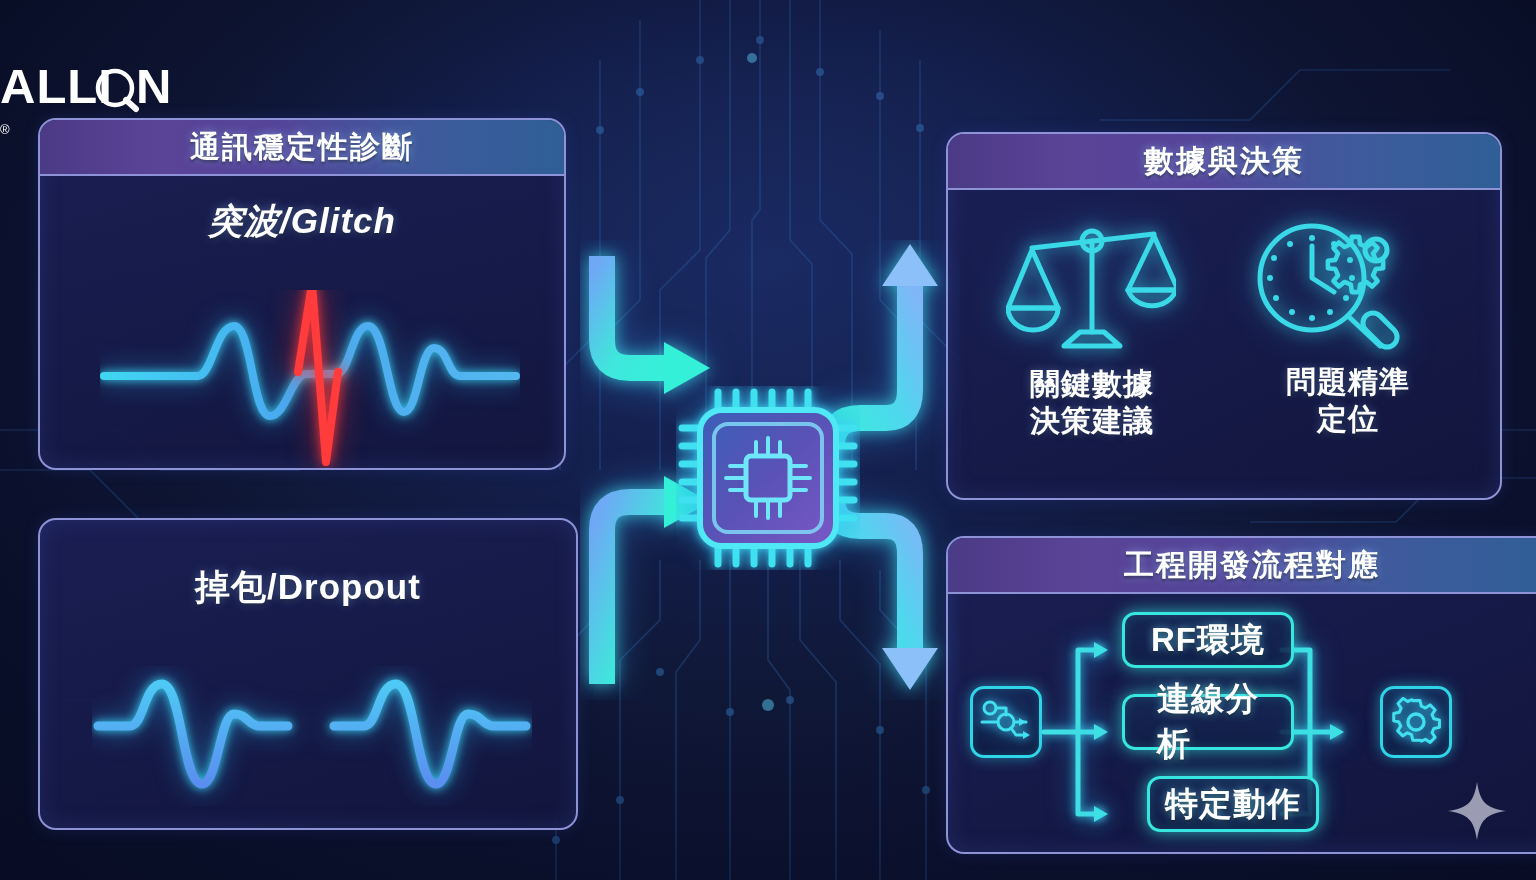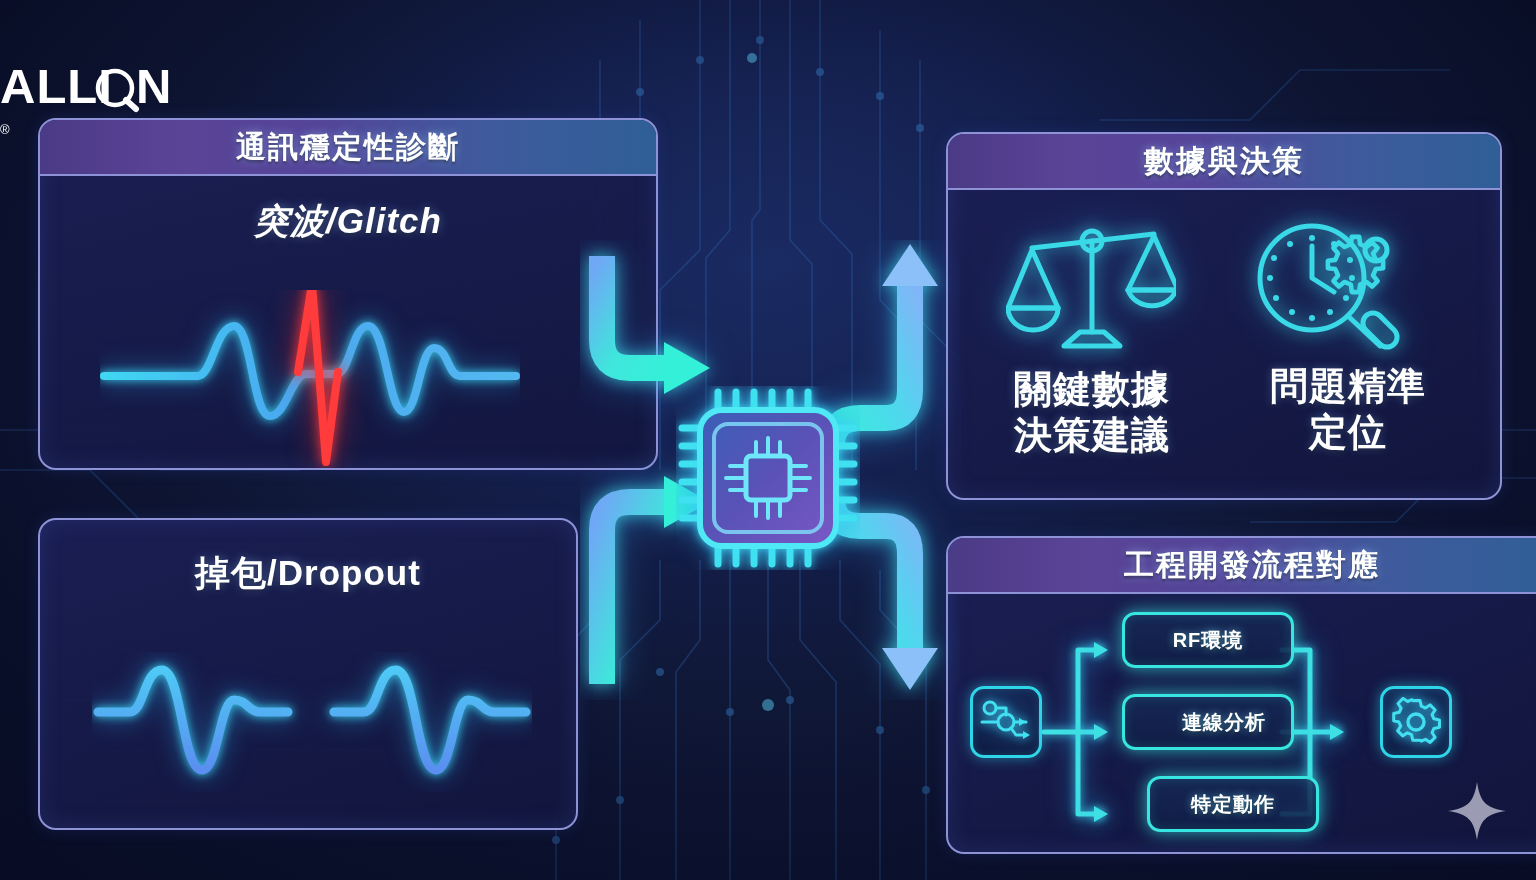--- a/index.html
+++ b/index.html
@@ -46,51 +46,51 @@
   }
   .panel-body{ position:relative; width:100%; }
 
   .sub-title{
     text-align:center; color:#fff; font-size:35px; font-weight:bold;
     letter-spacing:1px;
     text-shadow:0 0 10px rgba(150,200,255,.45), 0 2px 4px rgba(0,0,0,.5);
   }
 
   
-  #p-tl{ left:38px;  top:118px; width:620px; height:352px; }
+  #p-tl{ left:38px;  top:118px; width:528px; height:352px; }
   #p-bl{ left:38px;  top:518px; width:540px; height:312px; }
   #p-tr{ left:946px; top:132px; width:556px; height:368px; }
   #p-br{ left:946px; top:536px; width:612px; height:318px; }
 
   
   #logo{
     position:absolute; left:0; right:0; top:62px;
     display:flex; justify-content:center; align-items:flex-start; gap:4px;flex-direction:column;
   }
   #logo .reg{ color:#fff; font-size:13px; margin-top:4px; }
 
   
   .ic-label{
-    color:#fff; font-size:38px; font-weight:bold; text-align:center; line-height:1.22;
+    color:#fff; font-size:30px; font-weight:bold; text-align:center; line-height:1.22;
     letter-spacing:1px;
     text-shadow:0 0 9px rgba(140,190,255,.42), 0 2px 4px rgba(0,0,0,.5);
   }
 
   
   .chip{
     position:absolute;
     border:3px solid #37e6e0;
     border-radius:13px;
     background:linear-gradient(180deg, rgba(22,40,86,.85), rgba(16,30,70,.9));
     box-shadow:0 0 14px rgba(55,230,224,.55), 0 0 26px rgba(55,230,224,.25), inset 0 0 12px rgba(55,230,224,.18);
     display:flex; align-items:center; justify-content:center;
     width:172px; height:56px;
   }
   .chip span{
-    color:#fff; font-size:20px; font-weight:bold; letter-spacing:1px;
+    color:#fff; font-size:33px; font-weight:bold; letter-spacing:1px;
     text-shadow:0 0 9px rgba(120,235,255,.6), 0 2px 3px rgba(0,0,0,.5);
   }
 
   .icon-box{
     position:absolute;
     width:72px; height:72px;
     border:3px solid #2fd6e8;
     border-radius:14px;
     background:linear-gradient(180deg, rgba(20,38,84,.75), rgba(14,26,64,.85));
     box-shadow:0 0 14px rgba(47,214,232,.5), inset 0 0 10px rgba(47,214,232,.2);
@@ -191,21 +191,21 @@
                  C186 126 192 84 206 84 H236 C250 84 252 36 268 36
                  C286 36 288 122 304 122 C318 122 320 58 334 58
                  C348 58 348 86 360 86 H416"></path>
         <path class="glow-r" fill="none" stroke="#ff3b3b" stroke-width="8" stroke-linecap="round" stroke-linejoin="round" d="M198 82 L212 -6 L226 172 L238 82"></path>
       </svg>
     </div>
   </div>
 
   <div class="panel" id="p-bl">
     <div class="panel-body" style="height:308px;">
-      <div class="sub-title" style="margin-top:30px;">掉包/Dropout</div>
+      <div class="sub-title" style="margin-top:44px;">掉包/Dropout</div>
 
       <svg class="abs" style="left:52px; top:102px;" width="440" height="140" viewBox="0 0 440 140">
         <defs>
           <linearGradient id="wg2" x1="0" y1="0" x2="0" y2="1">
             <stop offset="0%" stop-color="#4fc9f5"></stop>
             <stop offset="100%" stop-color="#5a8ef0"></stop>
           </linearGradient>
         </defs>
         <g class="glow-c" fill="none" stroke="url(#wg2)" stroke-width="9" stroke-linecap="round" stroke-linejoin="round">
           <path d="M6 60 H38 C52 60 52 18 70 18 C90 18 90 118 110 118

